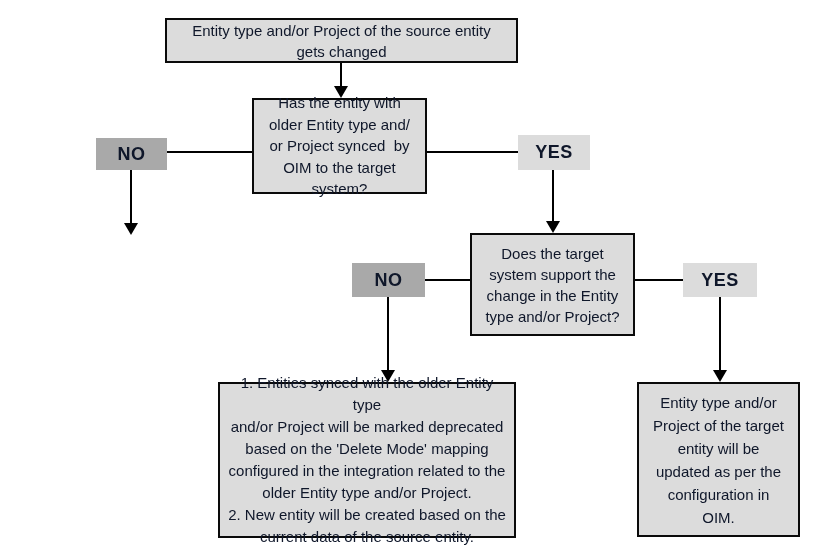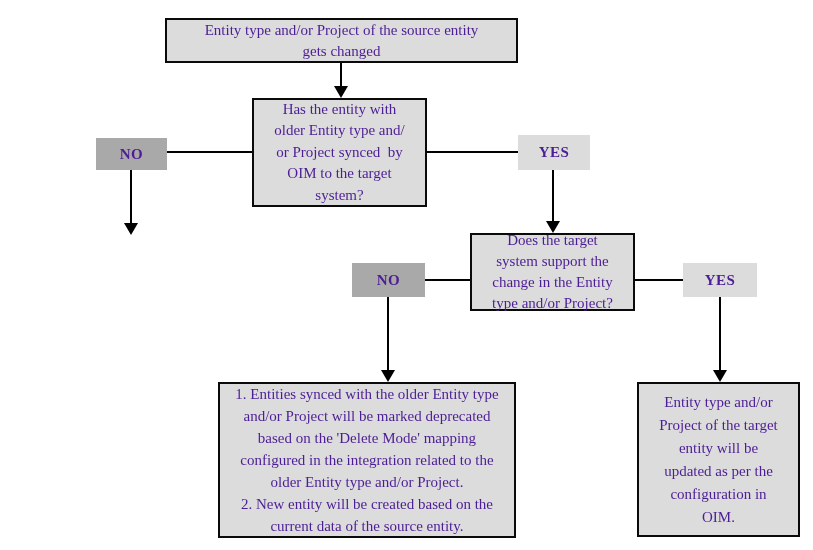--- a/index.html
+++ b/index.html
@@ -5,22 +5,22 @@
   html, body {
     margin: 0;
     padding: 0;
     background: #ffffff;
   }
   .stage {
     position: relative;
     width: 813px;
     height: 550px;
     background: #ffffff;
-    font-family: Liberation Serif, serif;
-    color: #4c1d95;
+    font-family: Liberation Sans, sans-serif;
+    color: #0f172a;
     overflow: hidden;
   }
   .node {
     position: absolute;
     box-sizing: border-box;
     display: flex;
     align-items: center;
     justify-content: center;
     text-align: center;
     white-space: pre-wrap;
@@ -28,45 +28,45 @@
     line-height: 21px;
   }
   .box {
     background: #dcdcdc;
     border: 2px solid #0a0a0a;
     padding: 2px 6px;
   }
   .tag {
     font-weight: bold;
     letter-spacing: 0.5px;
-    font-size: 15px;
+    font-size: 18px;
   }
   .tag-no  { background: #a9a9a9; }
   .tag-yes { background: #dcdcdc; }
 
   .hline, .vline {
     position: absolute;
     background: #000000;
   }
   .arrowhead {
     position: absolute;
     width: 0;
     height: 0;
     border-left: 7px solid transparent;
     border-right: 7px solid transparent;
     border-top: 12px solid #000000;
   }
 
   
   #box-start        { left: 165px; top: 18px;  width: 353px; height: 45px; }
-  #box-decision1    { left: 252px; top: 98px;  width: 175px; height: 109px; line-height: 21.5px; }
+  #box-decision1    { left: 252px; top: 98px;  width: 175px; height: 96px; line-height: 21.5px; }
   #tag-no1          { left: 96px;  top: 138px; width: 71px;  height: 32px; }
   #tag-yes1         { left: 518px; top: 135px; width: 72px;  height: 35px; }
   #box-result-left  { left: 18px;  top: 235px; width: 228px; height: 107px; }
-  #box-decision2    { left: 470px; top: 233px; width: 165px; height: 78px; }
+  #box-decision2    { left: 470px; top: 233px; width: 165px; height: 103px; }
   #tag-no2          { left: 352px; top: 263px; width: 73px;  height: 34px; }
   #tag-yes2         { left: 683px; top: 263px; width: 74px;  height: 34px; }
   #box-result-mid   { left: 218px; top: 382px; width: 298px; height: 156px; line-height: 22px; }
   #box-result-right { left: 637px; top: 382px; width: 163px; height: 155px; line-height: 23px; }
 
   
   #v1-line { left: 340px; top: 63px;  width: 2px; height: 24px; }
   #v1-head { left: 334px; top: 86px; }
   #v2-line { left: 130px; top: 170px; width: 2px; height: 54px; }
   #v2-head { left: 124px; top: 223px; }

